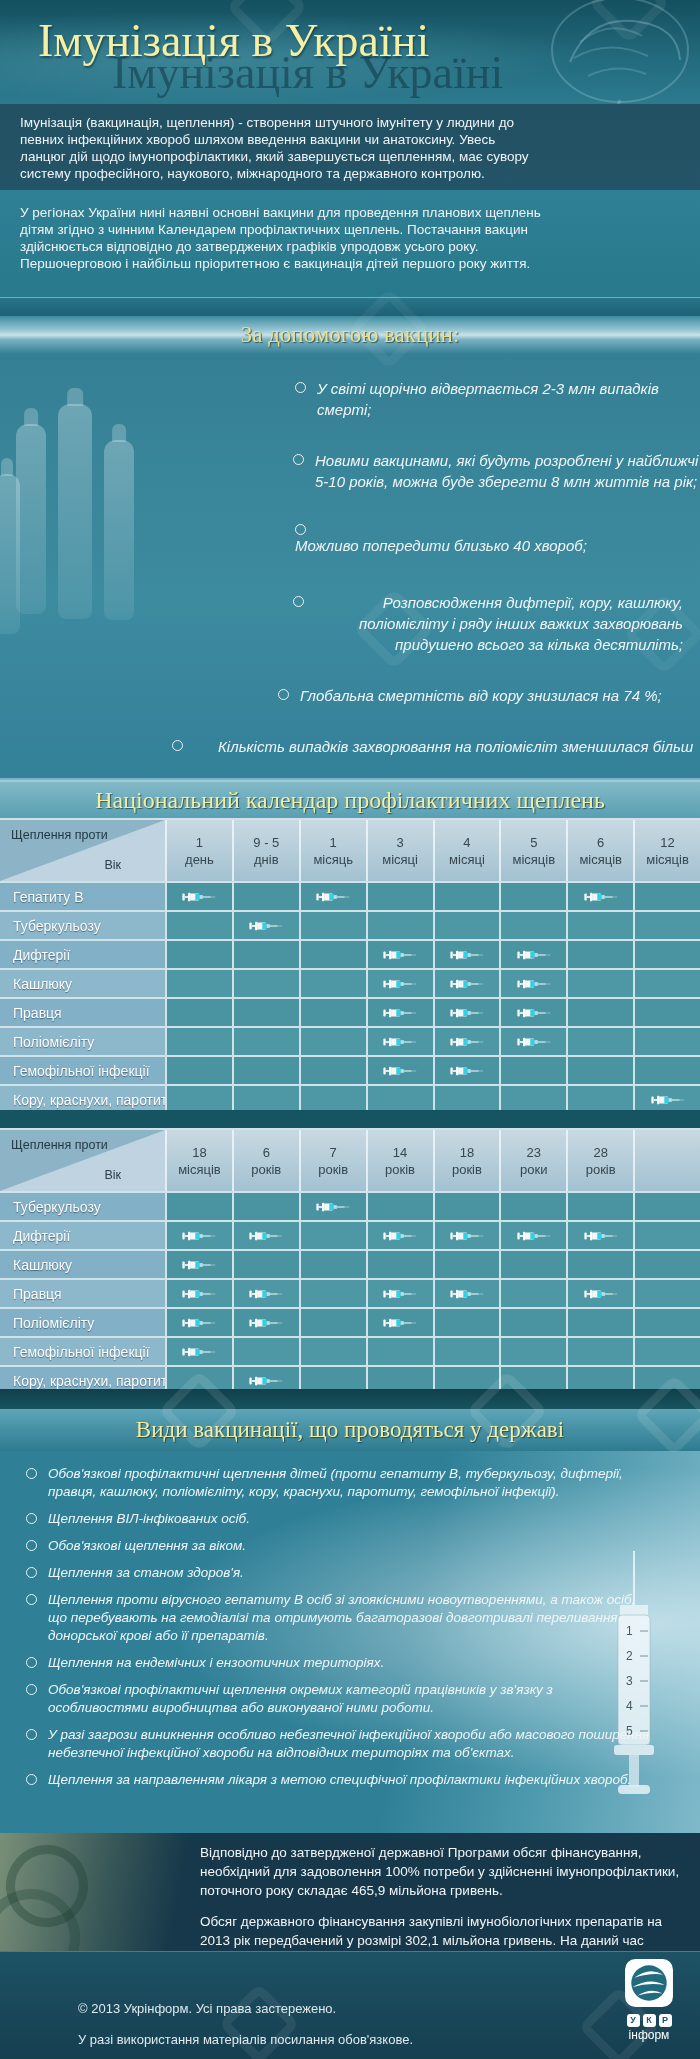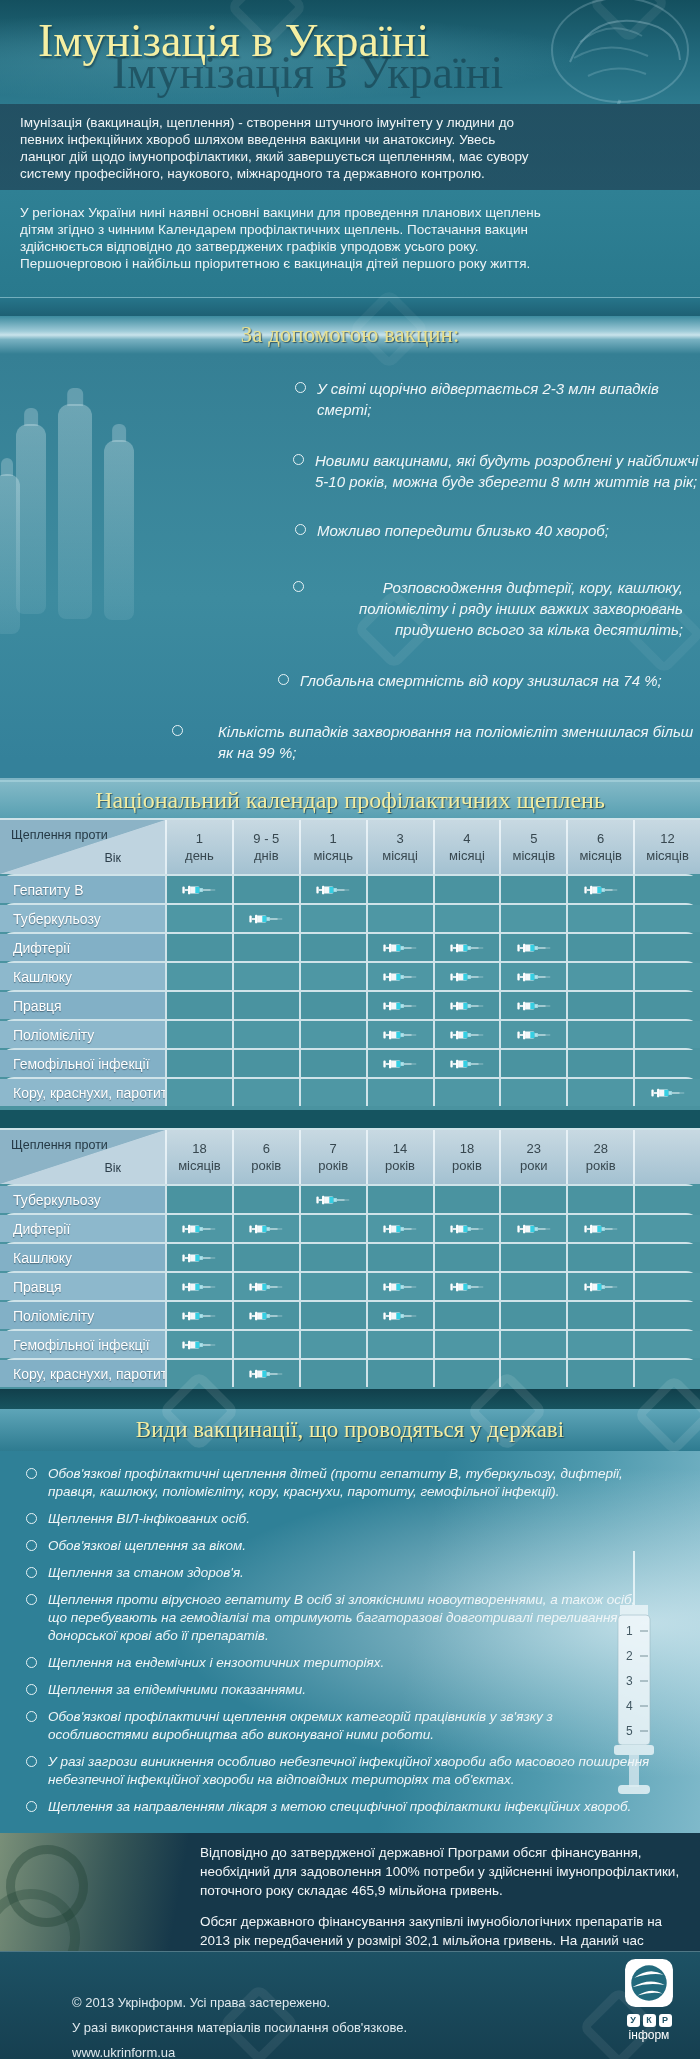--- a/index.html
+++ b/index.html
@@ -46,48 +46,48 @@
   .facts{position:relative;height:406px;overflow:hidden;
          background:linear-gradient(180deg,#357f94,#3d8b9f 60%,#34819a);}
   .facts-list,.types-list{list-style:none;margin:0;padding:0;position:relative;z-index:2;}
   .facts-list{padding-top:24px;}
   .facts-list li{display:flex;margin-bottom:30px;color:#f0f6f8;
                  font-style:italic;font-size:15px;line-height:21px;}
   .facts-list li .mark,.types-list li .mark{flex:none;width:11px;height:11px;margin:4px 11px 0 0;
                  border:1.5px solid rgba(240,248,250,.95);border-radius:50%;}
   .facts-list li:nth-child(1){margin-left:295px;}
   .facts-list li:nth-child(2){margin-left:293px;margin-bottom:28px;}
-  .facts-list li:nth-child(3){margin-left:295px;margin-bottom:36px;}
+  .facts-list li:nth-child(3){margin-left:295px;margin-bottom:36px;flex-direction:column;}
   .facts-list li:nth-child(4){margin-left:293px;max-width:390px;text-align:right;}
   .facts-list li:nth-child(5){margin-left:278px;}
   .facts-list li:nth-child(6){margin-left:172px;gap:24px;}
   .facts-list li:nth-child(7){margin-left:200px;}
   .amp{position:absolute;border-radius:12px 12px 8px 8px;z-index:1;
        background:linear-gradient(180deg,rgba(235,248,250,.30),rgba(205,233,240,.10));}
   .amp::before{content:"";position:absolute;left:50%;top:-16px;transform:translateX(-50%);
        width:46%;height:18px;border-radius:6px 6px 0 0;background:rgba(235,248,250,.25);}
   .amp1{left:16px;top:70px;width:30px;height:190px;}
   .amp2{left:58px;top:50px;width:34px;height:215px;}
   .amp3{left:104px;top:86px;width:30px;height:180px;}
   .amp4{left:-6px;top:120px;width:26px;height:160px;}
   .gap2{height:20px;background:#34819a;border-bottom:2px solid rgba(215,240,246,.45);}
 
   
   .vtable{overflow:hidden;background:#4a93a0;}
   #t1{height:292px;} #t2{height:261px;}
-  .t-head{display:flex;height:56px;border-top:2px solid rgba(240,248,251,.8);}
+  .t-head{display:flex;height:63px;border-top:2px solid rgba(240,248,251,.8);}
   .t-corner{position:relative;width:165px;flex:none;
         background:linear-gradient(to bottom right,#8cb3c6 0%,#8cb3c6 49.6%,#bfd4e0 50.4%,#bfd4e0 100%);}
   .t-corner .c-a{position:absolute;left:11px;top:8px;font-size:12.5px;color:#243844;}
   .t-corner .c-b{position:absolute;right:44px;bottom:9px;font-size:12.5px;color:#2c3e4a;}
   .t-hcell{flex:1;display:flex;flex-direction:column;align-items:center;justify-content:center;
         border-left:2px solid rgba(240,248,251,.8);
         background:linear-gradient(#c8d9e2,#a3c1d1);
         color:#37474f;font-size:13px;line-height:17px;}
-  .t-row{display:flex;height:29px;border-top:2px solid rgba(240,248,251,.8);border-radius:14px;}
+  .t-row{display:flex;height:29px;border-top:2px solid rgba(240,248,251,.8);}
   .t-label{width:165px;flex:none;display:flex;align-items:center;padding-left:13px;
         font-size:14px;color:#ffffff;text-shadow:0 1px 1px rgba(20,40,55,.5);
         background:#82b0c6;white-space:nowrap;}
   .t-row:nth-child(odd) .t-label{background:#8db8cc;}
   .t-cell{flex:1;display:flex;align-items:center;justify-content:center;
         border-left:2px solid rgba(240,248,251,.8);background:#4a93a0;}
   .t-row:nth-child(odd) .t-cell{background:#4e97a4;}
   .syr{width:34px;height:12px;}
   .darkband{height:18px;background:#155460;}
   .darkband2{position:relative;height:20px;background:linear-gradient(#113f4b,#17545f);}
@@ -111,21 +111,21 @@
   .money::after{content:"";position:absolute;left:-18px;top:56px;width:78px;height:78px;
         border:10px solid rgba(25,60,45,.28);border-radius:50%;transform:rotate(12deg);}
   .funding p{position:relative;z-index:2;margin:0 18px 12px 200px;color:#f2f6f8;
         font-size:13.5px;line-height:19px;}
   .funding p:first-of-type{margin-top:10px;}
 
   
   .foot{position:relative;height:108px;padding:34px 0 0 64px;
         background:linear-gradient(#1d5265,#163f50);
         border-top:1px solid rgba(190,225,235,.35);}
-  .foot p{margin:8px;color:#dfe9ee;font-size:13px;line-height:17px;}
+  .foot p{margin:14px;color:#dfe9ee;font-size:13px;line-height:17px;}
   .logo{position:absolute;right:14px;top:6px;width:74px;text-align:center;}
   .logo-letters{margin-top:2px;display:flex;justify-content:center;gap:3px;}
   .logo-letters span{display:inline-block;width:13px;height:13px;line-height:13px;border-radius:3px;
         background:#ffffff;color:#1d5265;font-size:9px;font-weight:bold;}
   .logo-word{color:#ffffff;font-size:12px;margin-top:1px;}
 
   
   .wm{position:absolute;width:58px;height:58px;border:9px solid rgba(255,255,255,.07);
       border-radius:10px;transform:rotate(45deg);z-index:3;pointer-events:none;}
   .wm1{left:238px;top:-22px;} .wm2{left:600px;top:-26px;}
@@ -901,24 +901,20 @@
         <li>
           <span class="mark"></span>
           <span class="txt">Щеплення проти вірусного гепатиту В осіб зі злоякісними новоутвореннями, а також осіб, що перебувають на гемодіалізі та отримують багаторазові довготривалі переливання донорської крові або її препаратів.</span>
         </li>
         <li>
           <span class="mark"></span>
           <span class="txt">Щеплення на ендемічних і ензоотичних територіях.</span>
         </li>
         <li>
           <span class="mark"></span>
-          <span class="txt">Щеплення за епідемічними показаннями.</span>
-        </li>
-        <li>
-          <span class="mark"></span>
           <span class="txt">Обов'язкові профілактичні щеплення окремих категорій працівників у зв'язку з особливостями виробництва або виконуваної ними роботи.</span>
         </li>
         <li>
           <span class="mark"></span>
           <span class="txt">У разі загрози виникнення особливо небезпечної інфекційної хвороби або масового поширення небезпечної інфекційної хвороби на відповідних територіях та об'єктах.</span>
         </li>
         <li>
           <span class="mark"></span>
           <span class="txt">Щеплення за направленням лікаря з метою специфічної профілактики інфекційних хвороб.</span>
         </li>

